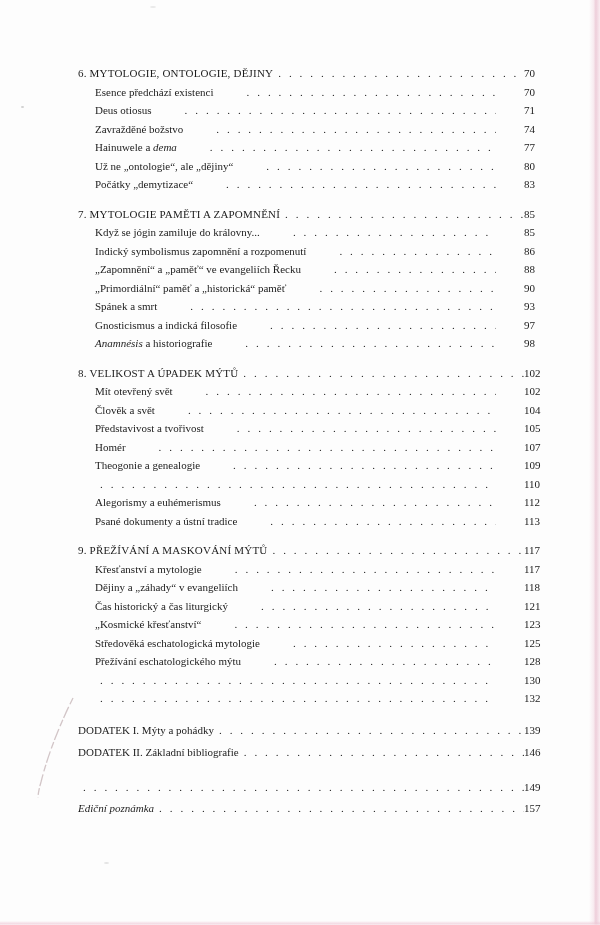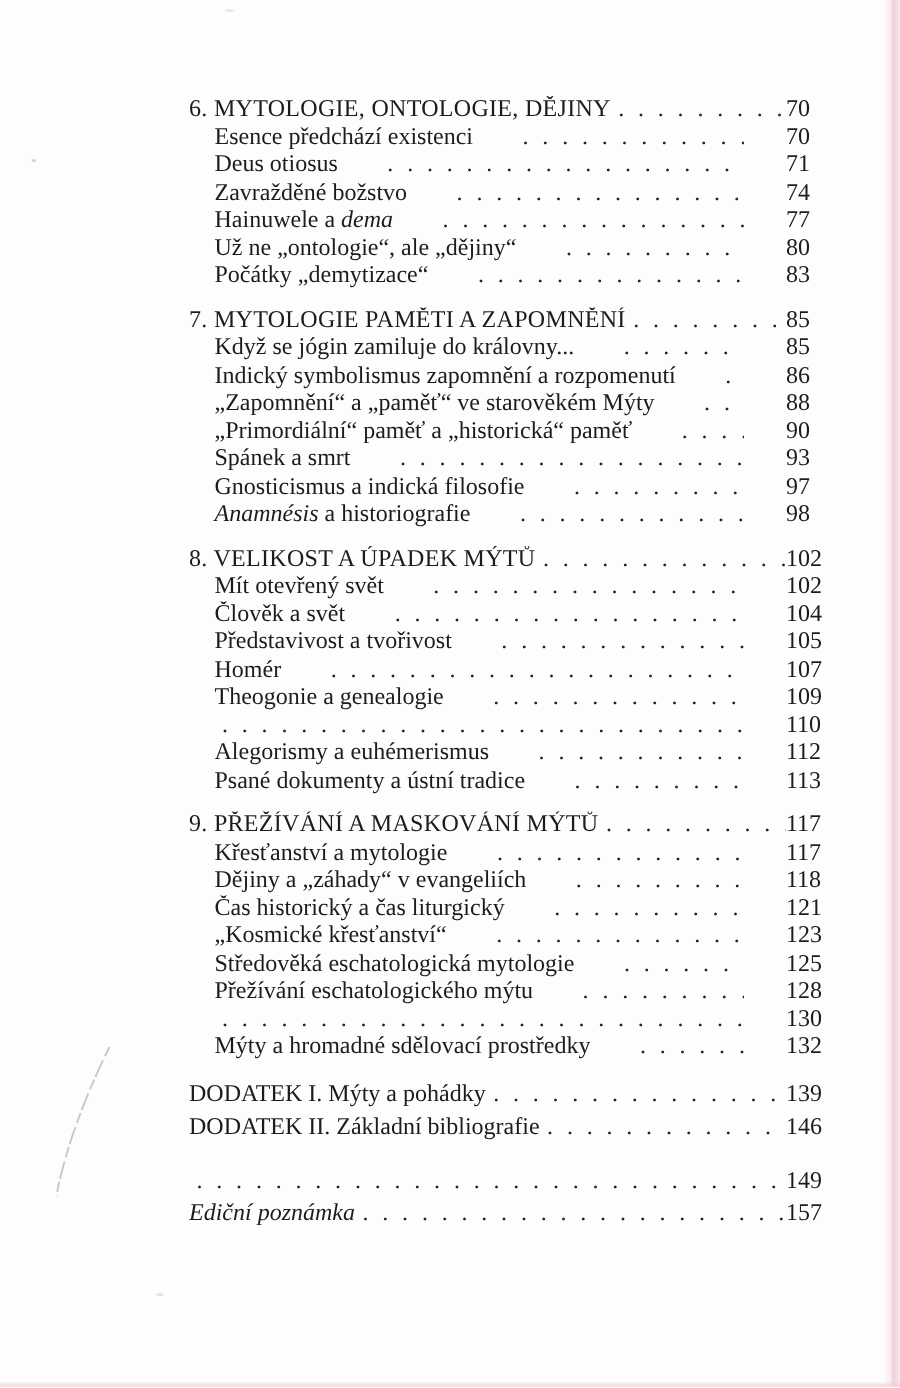--- a/index.html
+++ b/index.html
@@ -17,23 +17,22 @@
     position: absolute;
     left: 78px;
     top: 64px;
     right: 52px;
   }
   .row {
     display: flex;
     align-items: baseline;
     height: 18.5px;
     line-height: 18.5px;
-    font-size: 16px;
+    font-size: 11px;
     overflow: hidden;
-    margin-left: 48px;
   }
   .row .label { white-space: nowrap; }
   .row.heading .label { letter-spacing: 0.2px; }
   .row.item { padding-left: 17px; gap: 28px; }
   .leader {
     flex: 1 1 auto;
     min-width: 0;
     overflow: hidden;
     white-space: nowrap;
     letter-spacing: 2.6px;
@@ -138,21 +137,21 @@
           <span class="label"><span>Když se jógin zamiluje do královny...</span></span>
           <span class="leader">. . . . . . . . . . . . . . . . . . . . . . . . . . . . . . . . . . . . . . . . . . . . . . . . . . . . . . . . . . . . . . . . . . . . . . </span>
           <span class="pagenum">85</span>
         </div>
         <div class="row item">
           <span class="label"><span>Indický symbolismus zapomnění a rozpomenutí</span></span>
           <span class="leader">. . . . . . . . . . . . . . . . . . . . . . . . . . . . . . . . . . . . . . . . . . . . . . . . . . . . . . . . . . . . . . . . . . . . . . </span>
           <span class="pagenum">86</span>
         </div>
         <div class="row item">
-          <span class="label"><span>„Zapomnění“ a „paměť“ ve starověkém Mýty</span></span>
+          <span class="label"><span>„Zapomnění“ a „paměť“ ve evangeliích Řecku</span></span>
           <span class="leader">. . . . . . . . . . . . . . . . . . . . . . . . . . . . . . . . . . . . . . . . . . . . . . . . . . . . . . . . . . . . . . . . . . . . . . </span>
           <span class="pagenum">88</span>
         </div>
         <div class="row item">
           <span class="label"><span>„Primordiální“ paměť a „historická“ paměť</span></span>
           <span class="leader">. . . . . . . . . . . . . . . . . . . . . . . . . . . . . . . . . . . . . . . . . . . . . . . . . . . . . . . . . . . . . . . . . . . . . . </span>
           <span class="pagenum">90</span>
         </div>
         <div class="row item">
           <span class="label"><span>Spánek a smrt</span></span>
@@ -250,21 +249,20 @@
         <div class="row item">
           <span class="label"><span>Přežívání eschatologického mýtu</span></span>
           <span class="leader">. . . . . . . . . . . . . . . . . . . . . . . . . . . . . . . . . . . . . . . . . . . . . . . . . . . . . . . . . . . . . . . . . . . . . . </span>
           <span class="pagenum">128</span>
         </div>
         <div class="row item">
           <span class="leader">. . . . . . . . . . . . . . . . . . . . . . . . . . . . . . . . . . . . . . . . . . . . . . . . . . . . . . . . . . . . . . . . . . . . . . </span>
           <span class="pagenum">130</span>
         </div>
         <div class="row item">
-          <span class="label"><span>Mýty a hromadné sdělovací prostředky</span></span>
           <span class="leader">. . . . . . . . . . . . . . . . . . . . . . . . . . . . . . . . . . . . . . . . . . . . . . . . . . . . . . . . . . . . . . . . . . . . . . </span>
           <span class="pagenum">132</span>
         </div>
       </div>
       <div class="appendix-block">
         <div class="row appendix">
           <span class="label"><span>DODATEK I. Mýty a pohádky</span></span>
           <span class="leader">. . . . . . . . . . . . . . . . . . . . . . . . . . . . . . . . . . . . . . . . . . . . . . . . . . . . . . . . . . . . . . . . . . . . . . </span>
           <span class="pagenum">139</span>
         </div>

